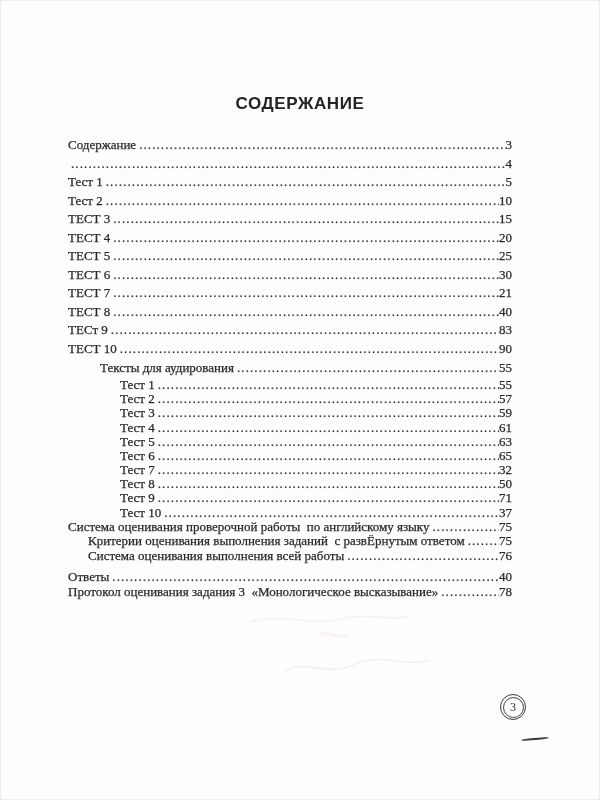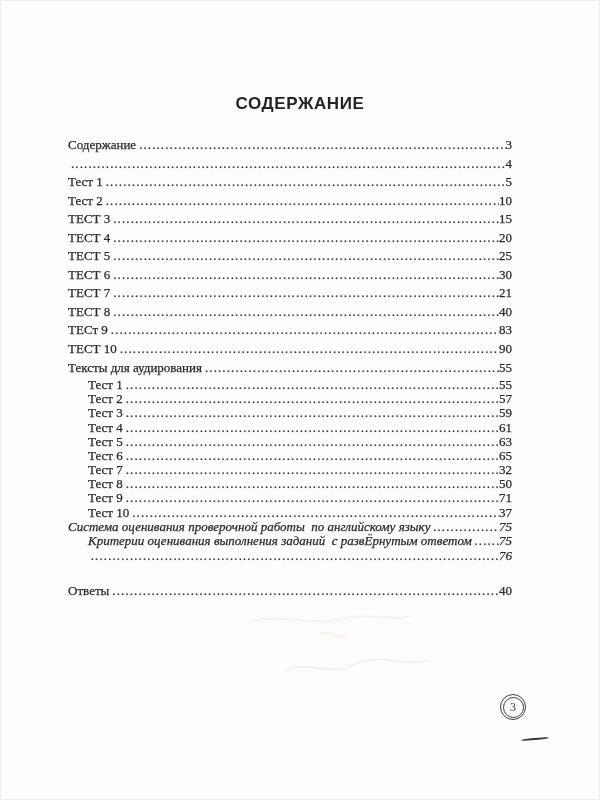--- a/index.html
+++ b/index.html
@@ -32,25 +32,25 @@
     width:444px;
     font-size:13px;
     -webkit-text-stroke:0.25px #2a2a2a;
   }
   .row{
     display:flex;
     align-items:baseline;
     line-height:1.05;
   }
   .row.g-top{height:18.55px;}
-  .row.g-audio{height:14.2px;}
+  .row.g-audio{height:14.2px;margin-left:32px;}
   .row.g-audio.head{height:17.4px;}
-  .row.g-eval{height:14.6px;font-style:italic;}
+  .row.g-eval{height:14.6px;}
   .row.g-final{height:15px;}
-  .row.gap{margin-top:20px;}
+  .row.gap{margin-top:6px;}
   .row.ind{padding-left:20px;}
   .label{white-space:pre;}
   .dots{
     flex:1;
     overflow:hidden;
     white-space:nowrap;
     letter-spacing:1.1px;
     padding:0 1px 0 3px;
     color:#333;
   }
@@ -214,27 +214,33 @@
       <span class="label">Система оценивания проверочной работы  по английскому языку</span>
       <span class="dots"></span>
       <span class="page-num">75</span>
     </div>
     <div class="row g-eval ind">
       <span class="label">Критерии оценивания выполнения заданий  с развЁрнутым ответом</span>
       <span class="dots"></span>
       <span class="page-num">75</span>
     </div>
     <div class="row g-eval ind">
+      <span class="label">Система оценивания выполнения всей работы</span>
       <span class="dots"></span>
       <span class="page-num">76</span>
     </div>
     <div class="row g-final gap">
       <span class="label">Ответы</span>
       <span class="dots"></span>
       <span class="page-num">40</span>
+    </div>
+    <div class="row g-final">
+      <span class="label">Протокол оценивания задания 3  «Монологическое высказывание»</span>
+      <span class="dots"></span>
+      <span class="page-num">78</span>
     </div>
   </div>
 
 <svg class="smudge" width="210" height="90" viewBox="0 0 210 90">
   <path d="M25 22 C55 12, 90 28, 120 18 C145 12, 165 22, 185 16" fill="none" stroke="#d9cdc9" stroke-width="2" opacity="0.35"></path>
   <path d="M60 72 C80 58, 105 78, 130 64 C155 52, 180 68, 205 60" fill="none" stroke="#cfc2bd" stroke-width="1.4" opacity="0.45"></path>
   <path d="M95 34 C105 30, 112 40, 122 36" fill="none" stroke="#e3bdb9" stroke-width="3" opacity="0.3"></path>
 </svg>
 
 <div class="pen-mark"></div>

